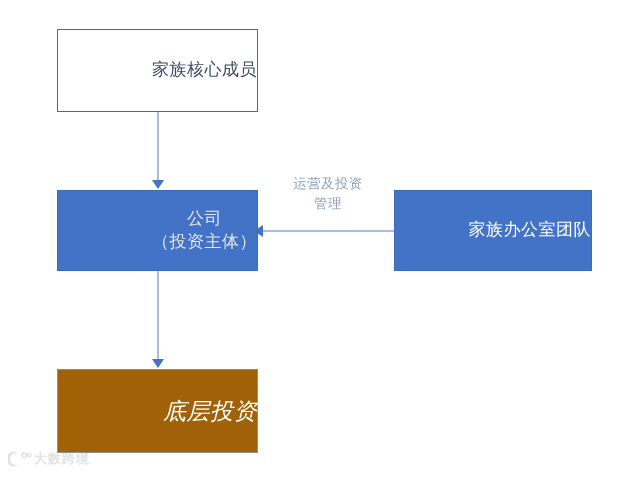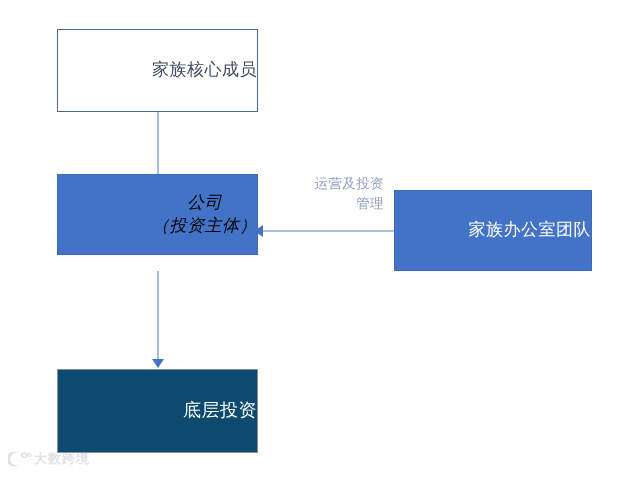--- a/index.html
+++ b/index.html
@@ -35,50 +35,50 @@
     width: 201px;
     height: 83px;
     background: #ffffff;
     border: 1.3px solid #4a6a96;
     color: #3c4a60;
     font-size: 17px;
   }
   
   #node-company {
     left: 57px;
-    top: 174px;
+    top: 190px;
     width: 201px;
     height: 81px;
     background: #4273c6;
     border: 1px solid #3d6ab8;
-    color: #000000;
+    color: #e5e5e5;
     font-size: 17px;
-    font-style: italic;
   }
   
   #node-family-office {
     left: 394px;
     top: 190px;
     width: 198px;
     height: 81px;
     background: #4273c6;
     border: 1px solid #3d6ab8;
     color: #ffffff;
     font-size: 17px;
   }
   
   #node-underlying-investment {
     left: 57px;
     top: 369px;
     width: 201px;
     height: 84px;
-    background: #0c4a6e;
+    background: #a16207;
     border: 1.3px solid #8a8f9c;
     color: #ffffff;
-    font-size: 18px;
+    font-size: 23px;
+    font-style: italic;
   }
   
   .shaft-v {
     position: absolute;
     width: 2px;
     background: #a8bedf;
   }
   .shaft-h {
     position: absolute;
     height: 2px;
@@ -100,21 +100,21 @@
     border-top: 6px solid transparent;
     border-bottom: 6px solid transparent;
     border-right: 9px solid #4273c6;
   }
   
   #edge-label-ops {
     position: absolute;
     left: 272px;
     top: 174px;
     width: 112px;
-    text-align: right;
+    text-align: center;
     color: #8e9ec0;
     font-size: 13.5px;
     line-height: 1.45;
     white-space: pre-line;
     letter-spacing: 0.4px;
   }
   
   #watermark {
     position: absolute;
     left: 8px;

